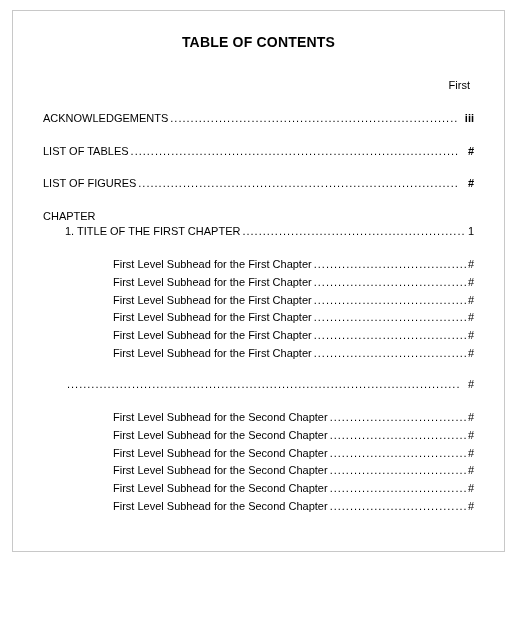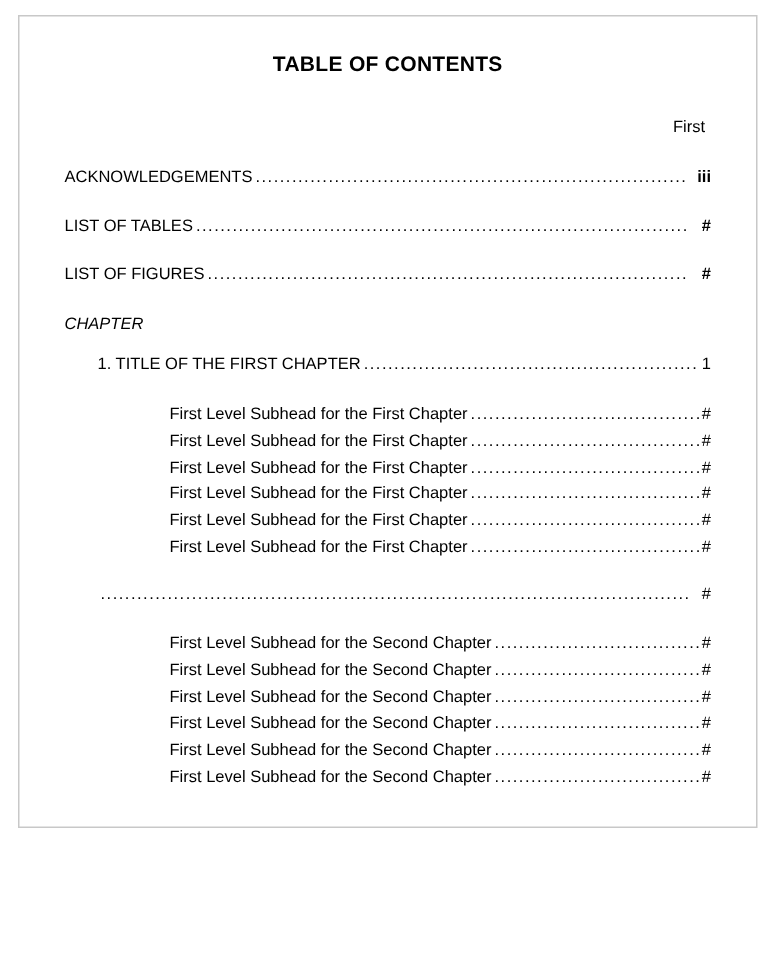--- a/index.html
+++ b/index.html
@@ -56,27 +56,25 @@
     white-space: nowrap;
     padding-left: 4px;
     min-width: 12px;
     text-align: right;
     font-weight: bold;
   }
   .row.gap-after {
     margin-bottom: 18px;
   }
   .section-head {
-    font-style: italic;
   }
   .chapters {
   }
   .chapter-block {
     margin-bottom: 16px;
-    margin-top: 12px;
   }
   .chapter-title-row {
     display: flex;
     align-items: baseline;
     padding-left: 22px;
     padding-right: 0;
     margin-bottom: 18px;
   }
   .chapter-title-row .label {
     white-space: nowrap;

